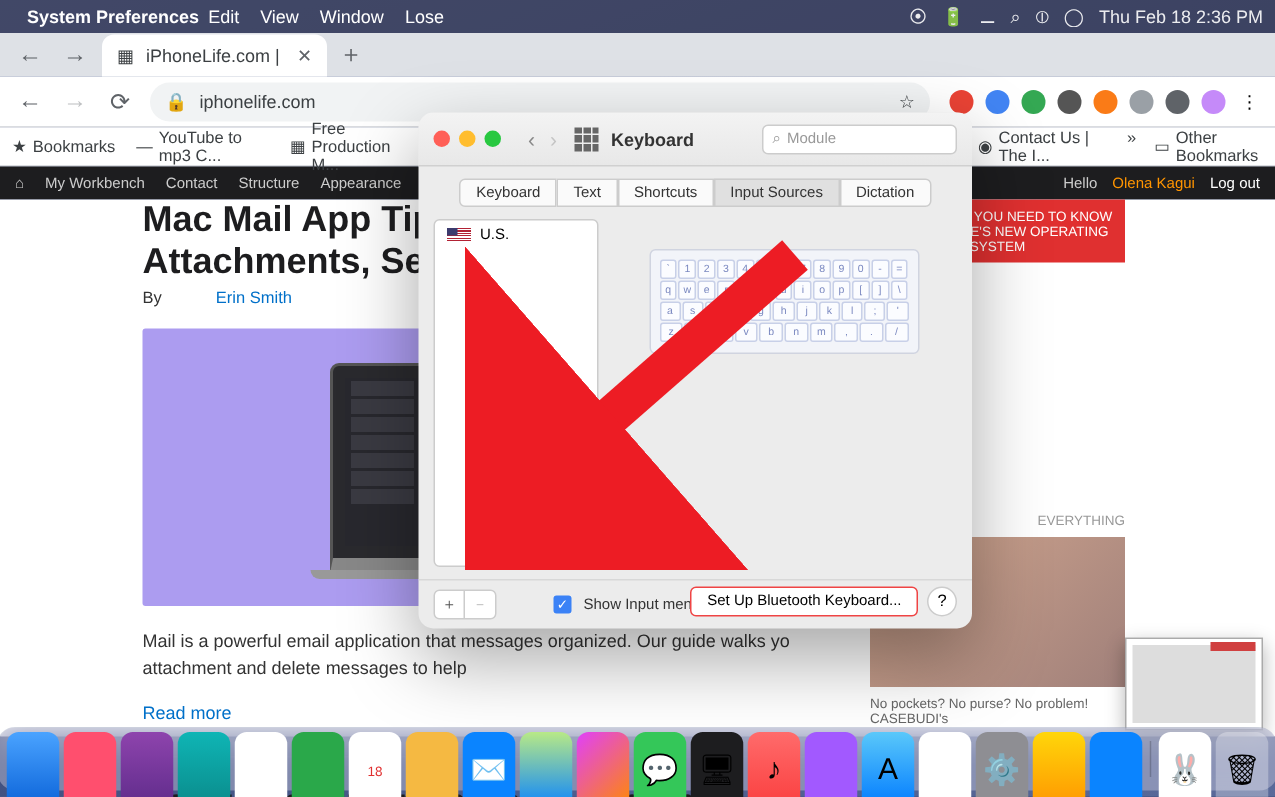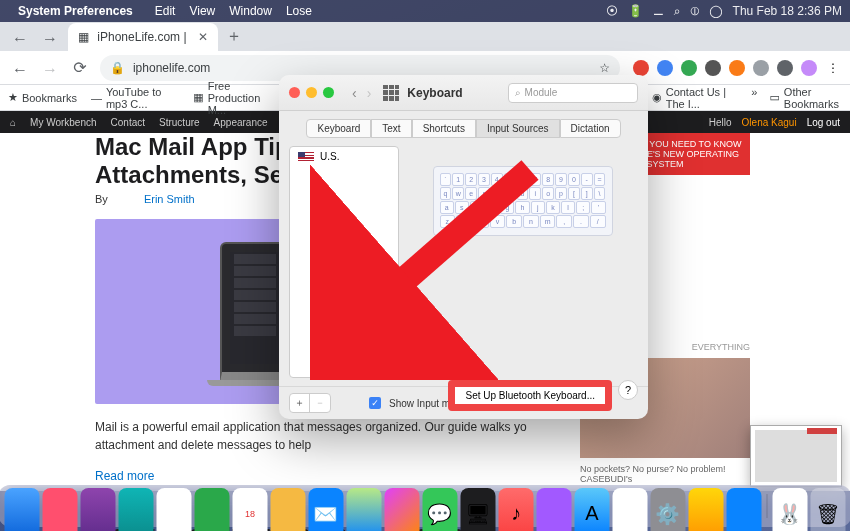--- a/index.html
+++ b/index.html
@@ -1,20 +1,20 @@
 <!DOCTYPE html>
 <html><head>
 <meta charset="utf-8">
 <style>
 *{margin:0;padding:0;box-sizing:border-box;font-family:-apple-system,BlinkMacSystemFont,"Segoe UI",Helvetica,Arial,sans-serif;}
 body{width:850px;height:531px;overflow:hidden;background:linear-gradient(160deg,#4a5a8a,#3a4a7a 50%,#5a6a9a);}
 
 .menubar{height:22px;background:rgba(60,60,80,0.6);display:flex;align-items:center;padding:0 8px;font-size:12px;color:#fff;}
 .menubar .apple{font-size:14px;margin-right:10px;}
-.menubar .app{font-weight:600;margin-right:22px;}
+.menubar .app{font-weight:600;margin-right:6px;}
 .menubar .item{margin-right:14px;}
 .menubar .right{margin-left:auto;display:flex;align-items:center;gap:10px;}
 .menubar .right span{opacity:.9;}
 
 .tabstrip{height:29px;background:#dee1e6;display:flex;align-items:center;padding-left:8px;gap:6px;}
 .navbtn{width:24px;height:24px;display:flex;align-items:center;justify-content:center;color:#5f6368;border-radius:12px;}
 .tab{height:28px;background:#fff;border-radius:8px 8px 0 0;padding:0 10px;display:flex;align-items:center;gap:8px;font-size:12px;color:#3c4043;min-width:150px;position:relative;}
 .tab .close{margin-left:auto;color:#5f6368;}
 .newtab{width:20px;height:20px;border-radius:10px;color:#5f6368;display:flex;align-items:center;justify-content:center;}
 
@@ -84,21 +84,21 @@
 .preview{flex:1;display:flex;align-items:flex-start;justify-content:center;padding-top:20px;}
 .kbd{width:180px;padding:6px;background:#f2f4f9;border:1px solid #d0d4e0;border-radius:4px;}
 .krow{display:flex;gap:1px;margin-bottom:1px;}
 .key{flex:1;height:13px;background:#fbfcff;border:1px solid #c8d0e8;border-radius:2px;font-size:7px;color:#7a88c0;display:flex;align-items:center;justify-content:center;}
 .foot{padding:6px 10px;display:flex;align-items:center;gap:8px;border-top:1px solid #d8d8d8;font-size:10px;color:#333;}
 .addremove{display:flex;background:#fff;border:1px solid #ccc;border-radius:4px;}
 .addremove span{width:20px;height:18px;display:flex;align-items:center;justify-content:center;color:#555;border-right:1px solid #ccc;}
 .addremove span:last-child{border-right:none;color:#bbb;}
 .chk{width:12px;height:12px;background:#3b82f6;border-radius:2px;color:#fff;font-size:9px;display:flex;align-items:center;justify-content:center;margin-left:30px;}
 .bottombtns{position:absolute;bottom:8px;right:10px;display:flex;gap:6px;}
-.macbtn{font-size:10px;padding:3px 10px;background:#fff;border:7px solid #ef4444;border-radius:4px;}
+.macbtn{font-size:10px;padding:3px 10px;background:#fff;border:1px solid #ef4444;border-radius:4px;}
 .helpbtn{width:20px;height:20px;border-radius:10px;background:#fff;border:1px solid #ccc;font-size:11px;display:flex;align-items:center;justify-content:center;}
 .arrow{position:absolute;left:310px;top:160px;pointer-events:none;}
 
 .pip{position:absolute;right:8px;bottom:44px;width:92px;height:62px;background:#fff;border:1px solid #aaa;box-shadow:0 4px 12px rgba(0,0,0,.3);}
 .pip::before{content:"";position:absolute;inset:4px;background:#ddd;}
 .pip::after{content:"";position:absolute;top:2px;right:4px;width:30px;height:6px;background:#d04040;}
 
 .dock{position:absolute;bottom:4px;left:50%;transform:translateX(-50%);height:42px;background:rgba(200,200,220,.45);border-radius:12px;padding:3px 6px;display:flex;gap:3px;backdrop-filter:blur(10px);}
 .dock .d{width:35px;height:51px;border-radius:8px;display:flex;align-items:center;justify-content:center;font-size:20px;}
 .dsep{width:1px;background:rgba(0,0,0,.2);margin:6px 2px;}

